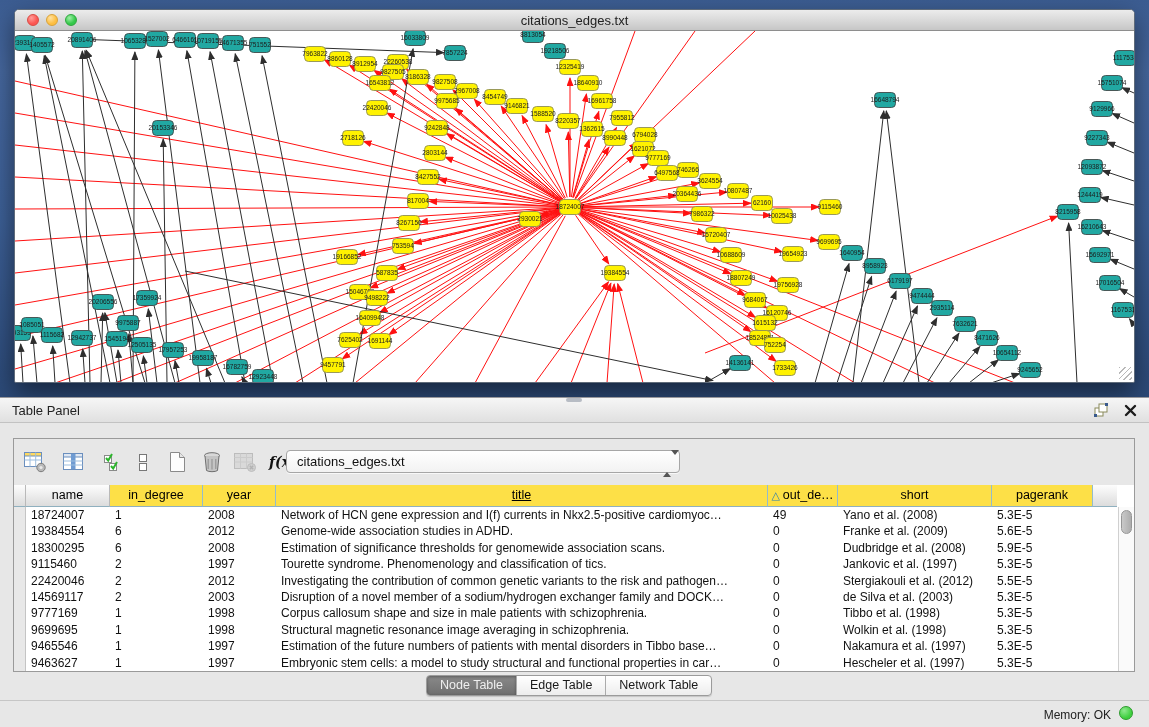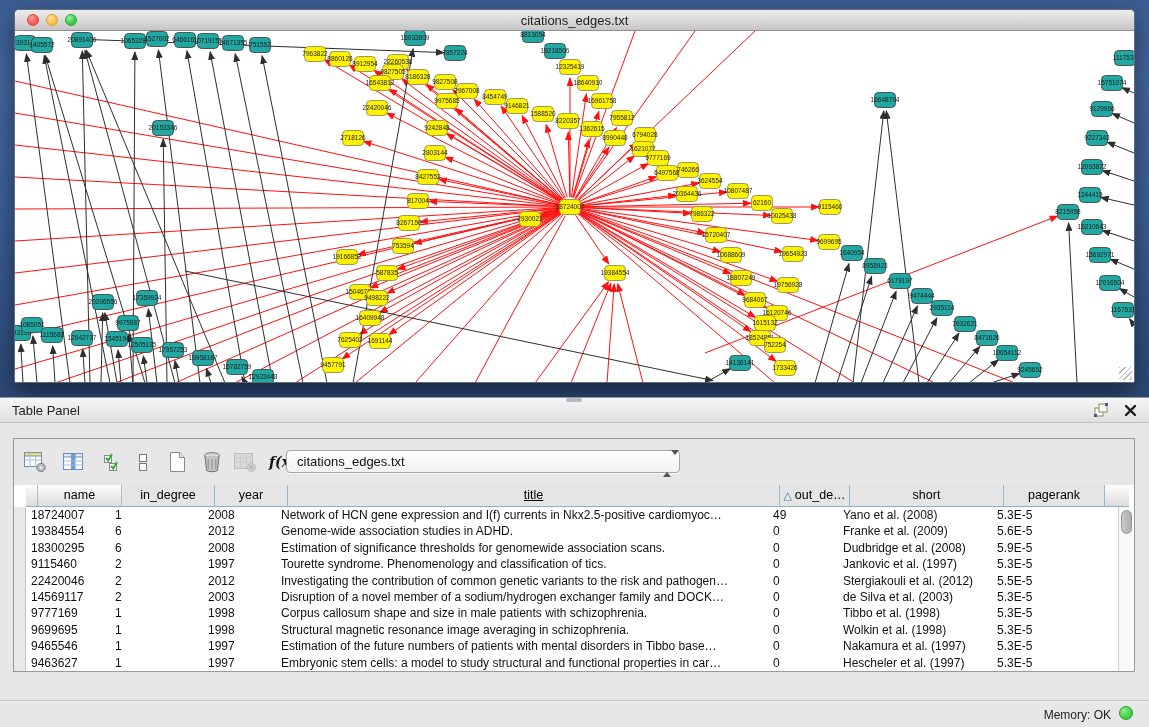--- a/index.html
+++ b/index.html
@@ -44,23 +44,23 @@
     border:1px solid #a6a6a6;border-radius:4px;background:linear-gradient(180deg,#ffffff,#f2f2f2);
     box-shadow:0 1px 0 rgba(255,255,255,.7);cursor:pointer;}
   .combo-text{position:absolute;left:10px;top:3px;font-size:13px;color:#111;}
   .combo-arrows{position:absolute;right:7px;top:4px;width:9px;height:15px;}
   .combo-arrows .up{width:0;height:0;border-left:4px solid transparent;border-right:4px solid transparent;
     border-bottom:5px solid #555;margin-bottom:3px;}
   .combo-arrows .dn{width:0;height:0;border-left:4px solid transparent;border-right:4px solid transparent;
     border-top:5px solid #555;}
   
   .grid{position:absolute;left:0;top:46px;right:0;bottom:0;background:#fff;overflow:hidden;}
-  .ghead{position:absolute;left:12px;top:0;height:22px;display:flex;width:1104px;}
+  .ghead{position:absolute;left:0;top:0;height:22px;display:flex;width:1104px;}
   .th{height:22px;font-size:12.5px;color:#000;text-align:center;line-height:21px;
-    background:#e5e5e5;border-right:1px solid #93bccd;border-bottom:1px solid #8fb0bf;
+    background:#fde047;border-right:1px solid #93bccd;border-bottom:1px solid #8fb0bf;
     overflow:hidden;white-space:nowrap;cursor:pointer;flex:none;}
   .th.gray{background:linear-gradient(180deg,#fdfdfd,#dcdcdc);border-right:1px solid #b9b9b9;}
   .th .sort{color:#2f7fae;font-size:11px;margin-right:3px;}
   .gbody{position:absolute;left:0;top:22px;right:16px;bottom:0;}
   .tr{display:flex;height:16.4px;line-height:16.4px;font-size:12px;color:#111;cursor:default;}
   .td{flex:none;overflow:hidden;white-space:nowrap;padding-left:5px;}
   .td.gut{background:#e8e8e8;border-right:1px solid #c4c4c4;padding:0;}
   .vscroll{position:absolute;right:0;top:22px;bottom:0;width:16px;background:#fafafa;
     border-left:1px solid #d0d0d0;}
   .vthumb{position:absolute;left:2px;top:3px;width:11px;height:24px;border-radius:6px;
@@ -893,18 +893,23 @@
             <div class="td" style="width: 154px;">Hescheler et al. (1997)</div>
             <div class="td" style="width: 101px;">5.3E-5</div>
           </div>
         </div>
       <div class="vscroll">
         <div class="vthumb"></div>
       </div>
     </div>
   </div>
 
+  <div class="tabbar">
+      <div class="tab sel">Node Table</div>
+      <div class="tab">Edge Table</div>
+      <div class="tab">Network Table</div>
+    </div>
 
   <div class="statusbar">
     <span class="memory">Memory: OK</span>
     <span class="memdot"></span>
   </div>
 </div>
 
 </body></html>

